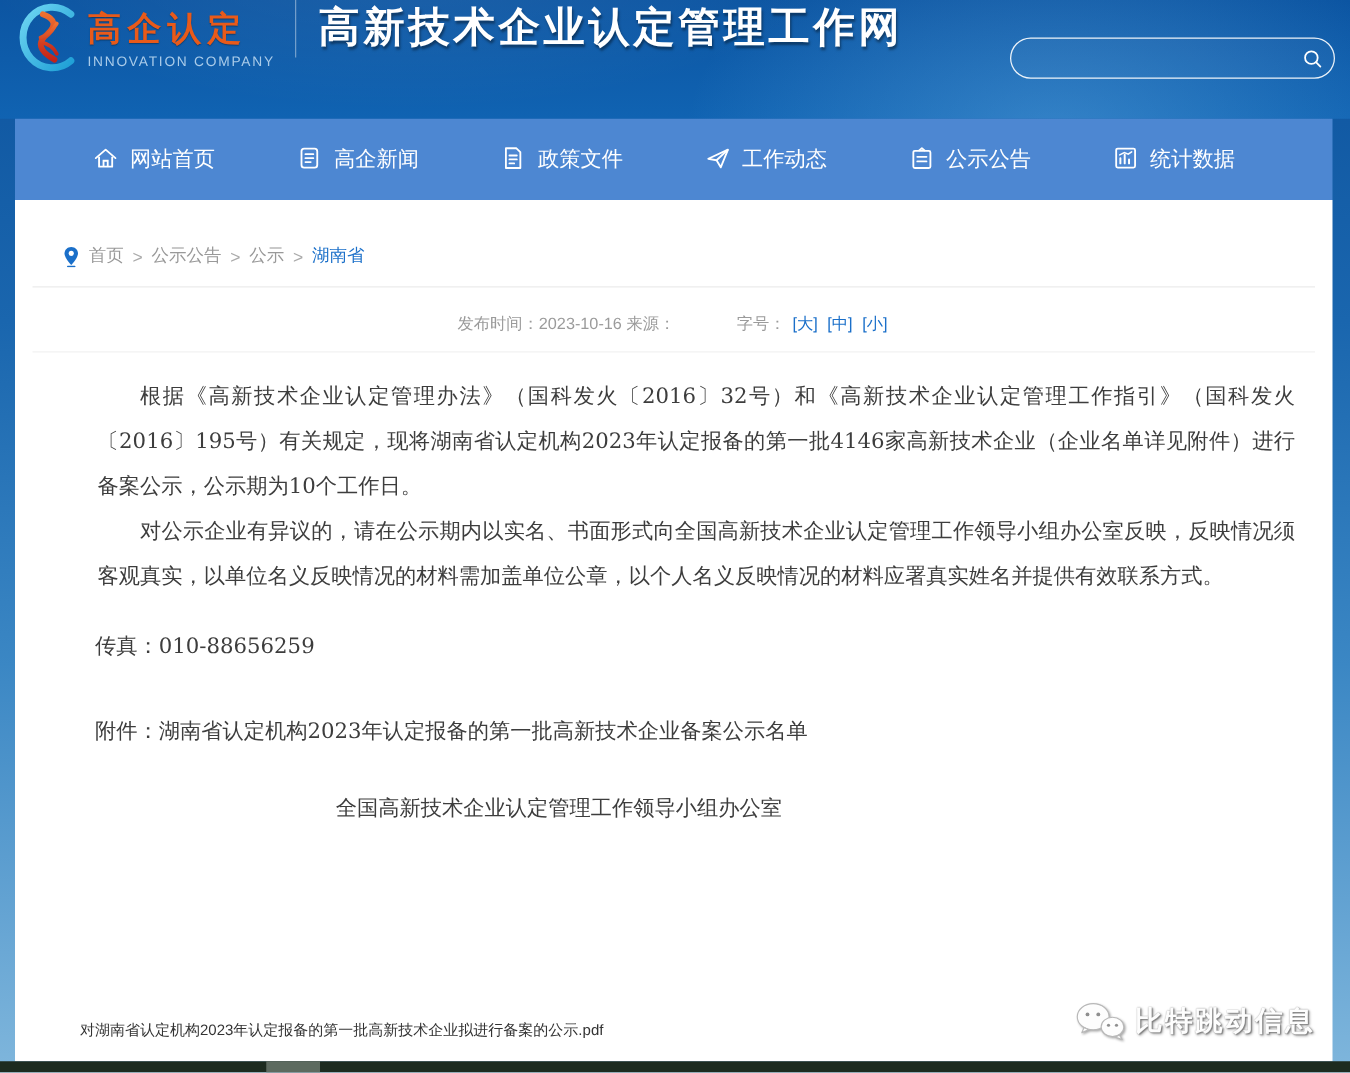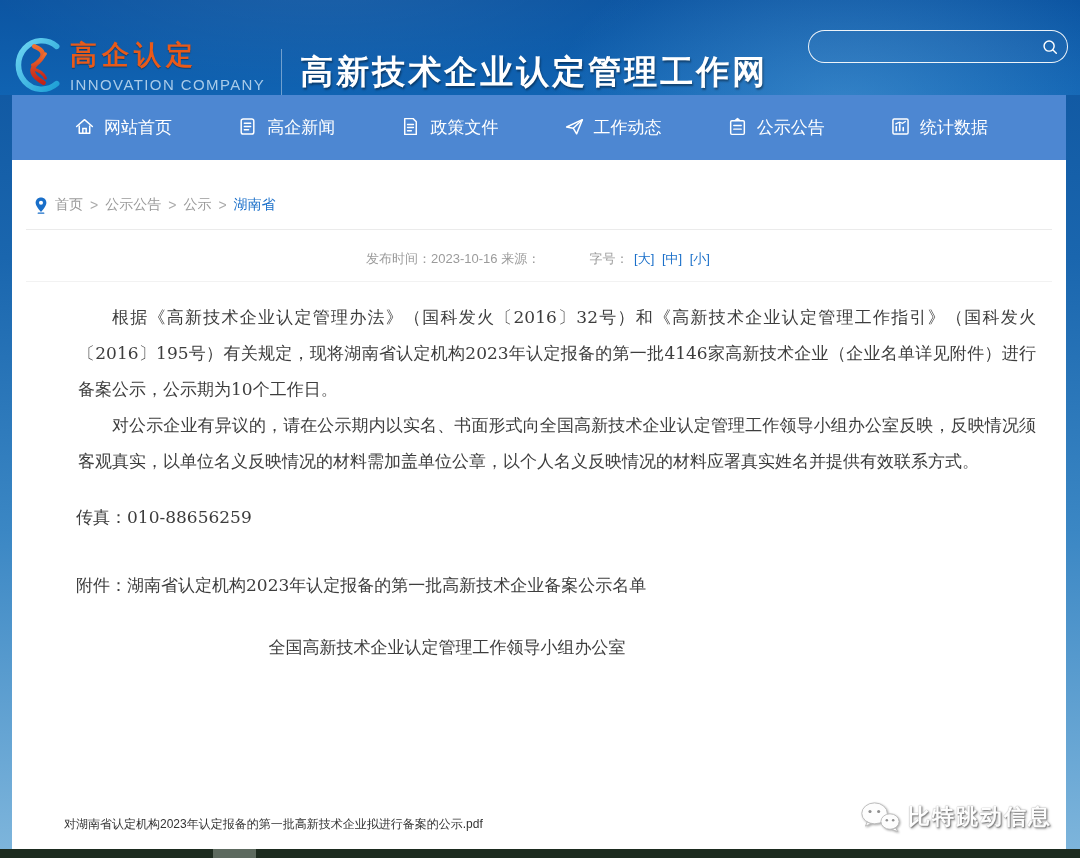--- a/index.html
+++ b/index.html
@@ -10,31 +10,31 @@
     position:relative;
   }
 
   
   .header {
     height:95px; width:100%;
     background:
       radial-gradient(ellipse 420px 260px at 78% 115%, rgba(120,190,240,.35), transparent 70%),
       radial-gradient(ellipse 500px 180px at 30% -40%, rgba(255,255,255,.08), transparent 70%),
       linear-gradient(180deg,#0c55a2 0%,#1063b2 100%);
-    display:flex; align-items:flex-end; position:relative;
+    display:flex; align-items:flex-start; position:relative;
   }
   .logo-wrap { display:flex; align-items:center; margin-left:10px; }
   .logo-mark { width:56px; height:60px; }
   .logo-texts { margin-left:4px; }
   .logo-cn {
     font-family:"DejaVu Serif","Liberation Serif",serif;
     font-size:27px; font-weight:bold; letter-spacing:5px; color:#e85a1a;
     text-shadow:0 1px 1px rgba(0,0,0,.35);
   }
-  .logo-en { font-size:15px; letter-spacing:1.4px; color:#a9cbe9; margin-top:3px; }
+  .logo-en { font-size:11px; letter-spacing:1.4px; color:#a9cbe9; margin-top:3px; }
   .head-divider { width:1px; height:46px; background:rgba(255,255,255,.4); margin:0 18px 0 16px; }
   .site-title {
     font-family:"DejaVu Serif","Liberation Serif",serif;
     font-size:33px; font-weight:bold; color:#ffffff; letter-spacing:3px;
     text-shadow:1px 2px 2px rgba(0,0,0,.4);
   }
   .search-box {
     position:absolute; right:12px; top:30px;
     width:260px; height:33px; border:1.5px solid rgba(255,255,255,.92);
     border-radius:17px; display:flex; align-items:center; background:rgba(255,255,255,.03);
@@ -53,21 +53,21 @@
     justify-content:space-between; padding:0 78px 0 62px;
   }
   .nav-item { display:flex; gap:9px; color:#fff; font-size:17px; cursor:pointer; white-space:nowrap; }
   .nav-item svg { display:block; }
 
   
   .card {
     position:absolute; left:12px; top:160px; width:1054px; height:689px;
     background:#ffffff;
   }
-  .crumbs { display:flex; align-items:center; gap:7px; padding:36px 28px 0 22px;
+  .crumbs { display:flex; align-items:center; gap:7px; padding:36px 28px 0 38px;
     font-size:14px; color:#999; }
   .crumb-link { color:#999; cursor:pointer; }
   .crumb-sep { color:#aaa; }
   .crumb-current { color:#1a6fc9; cursor:pointer;font-family:Liberation Mono, monospace; }
   .crumb-line { border-bottom:1px solid #ebebeb; margin:15px 14px 0 14px; }
 
   .article-title {
     margin-top:26px; text-align:center; font-size:21px; font-weight:bold;
     color:#333; letter-spacing:.5px;
   }

